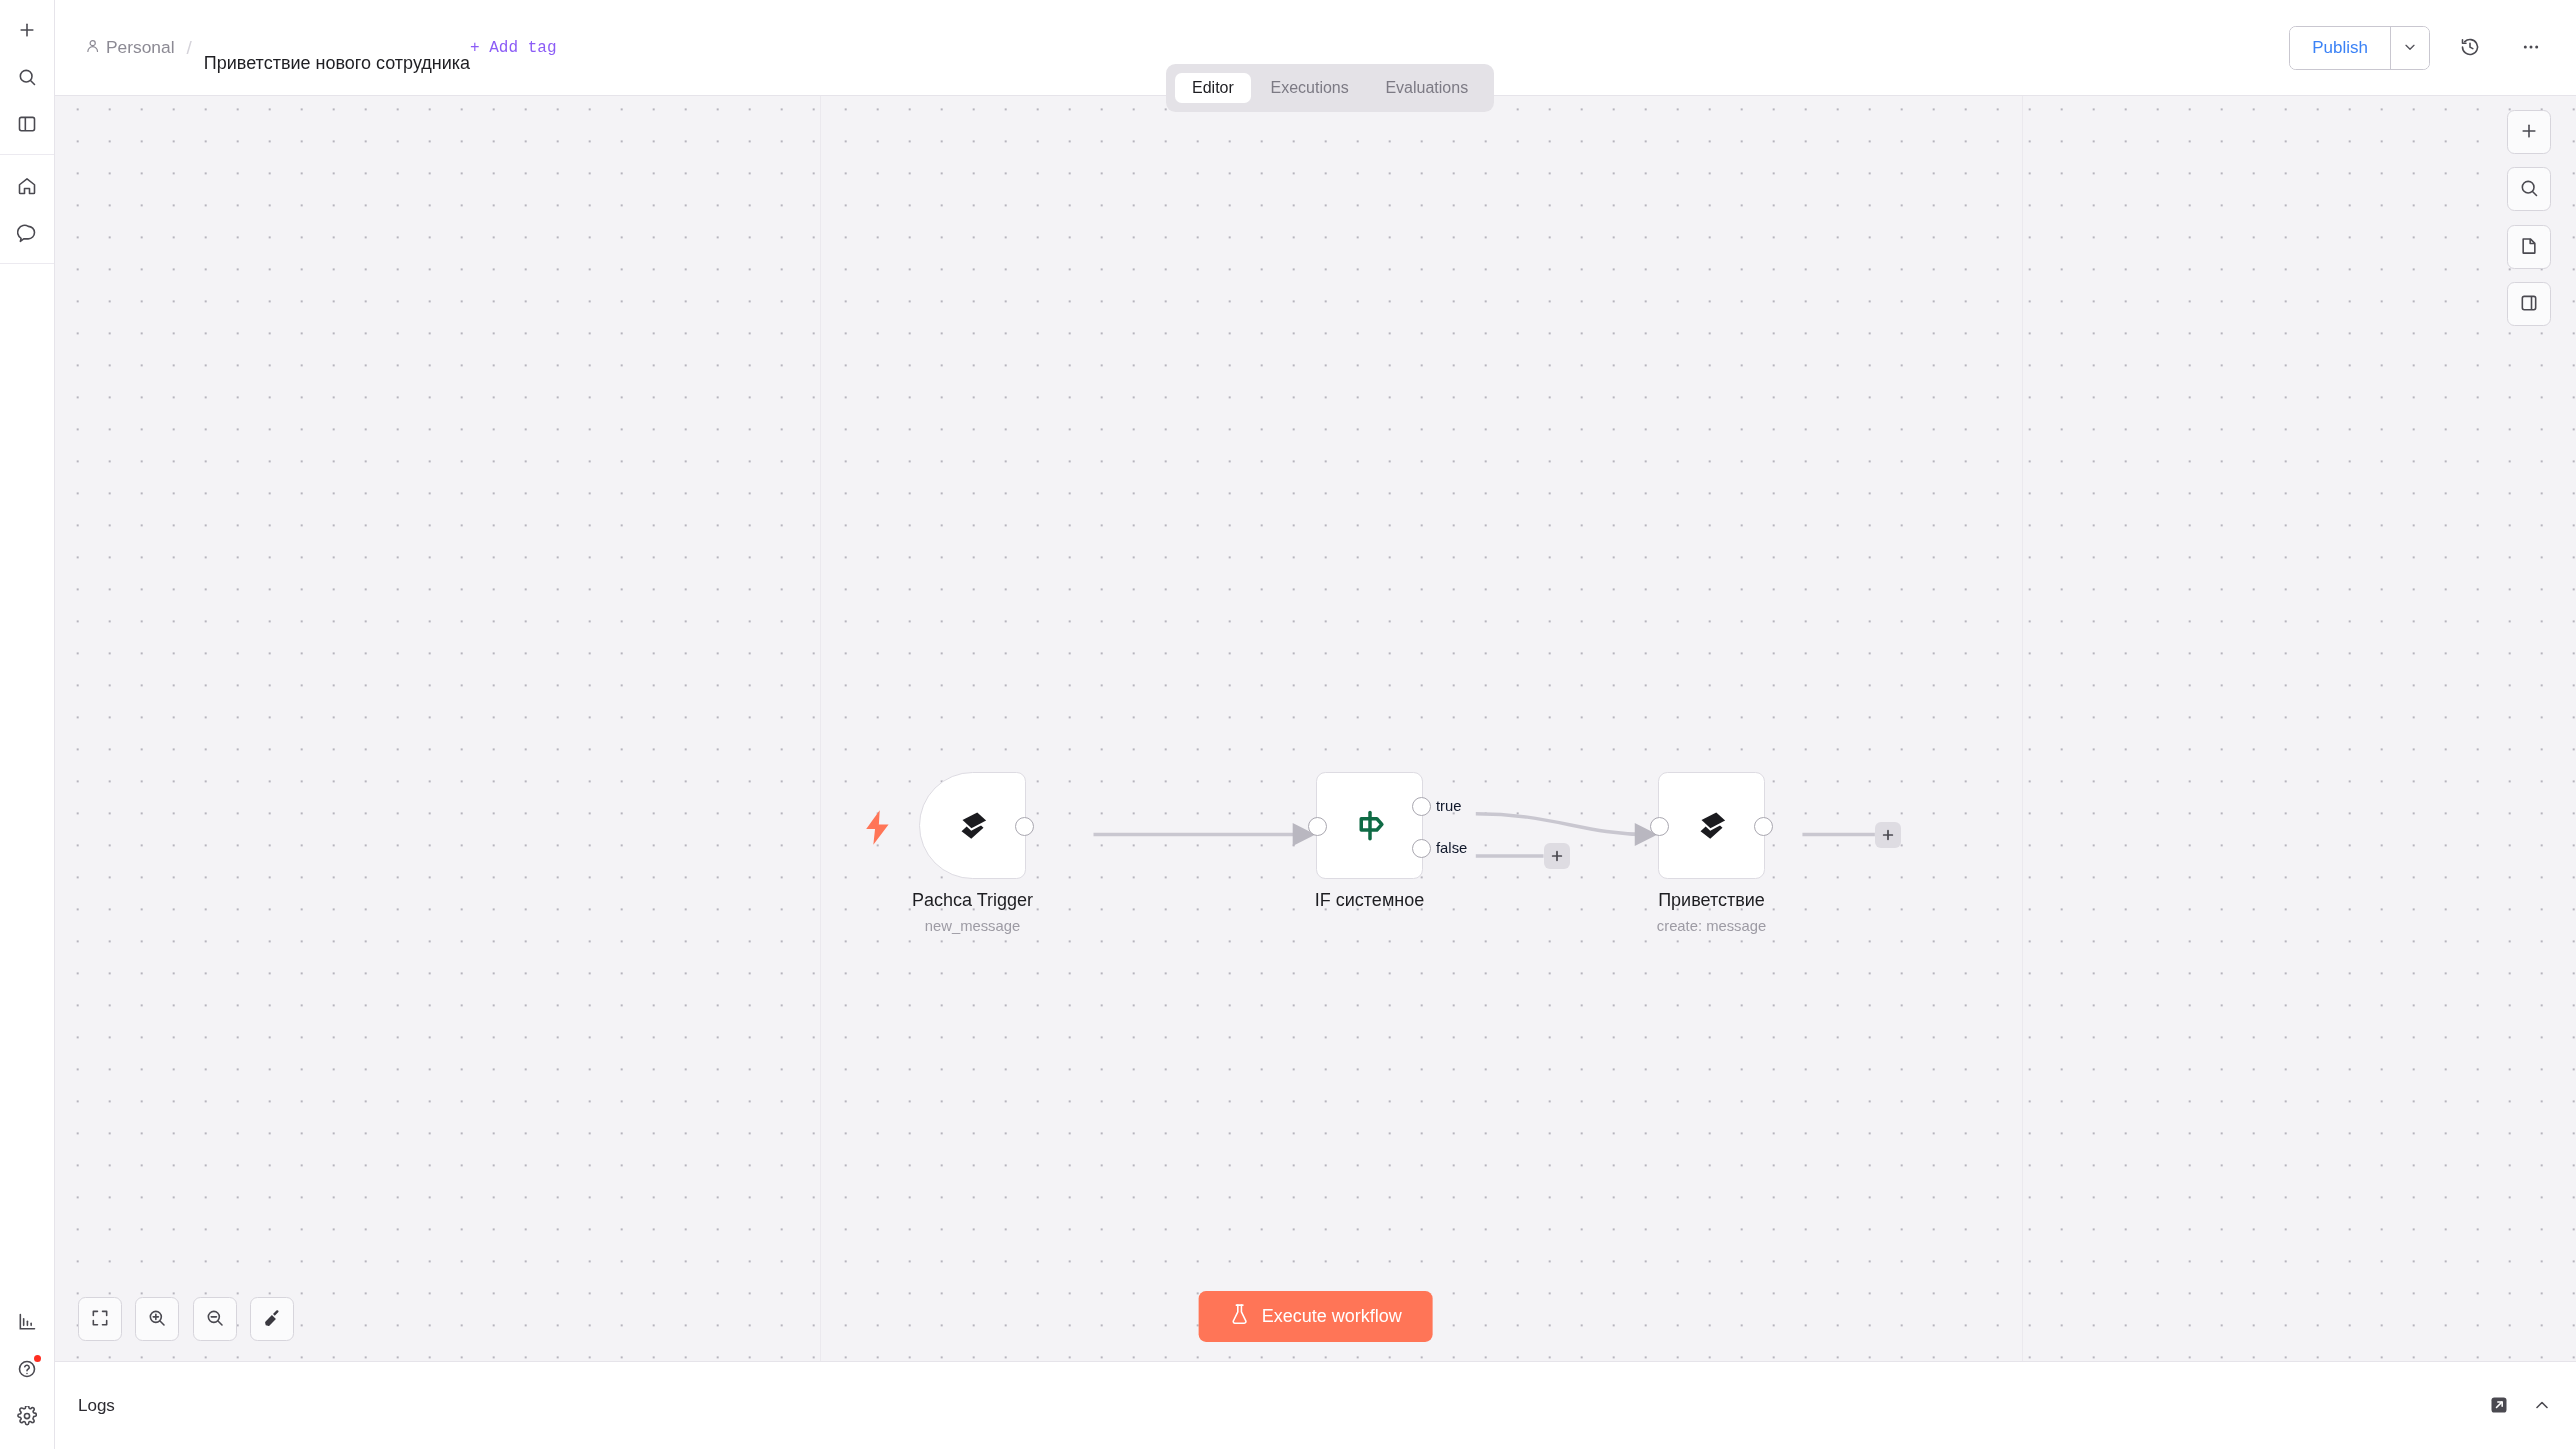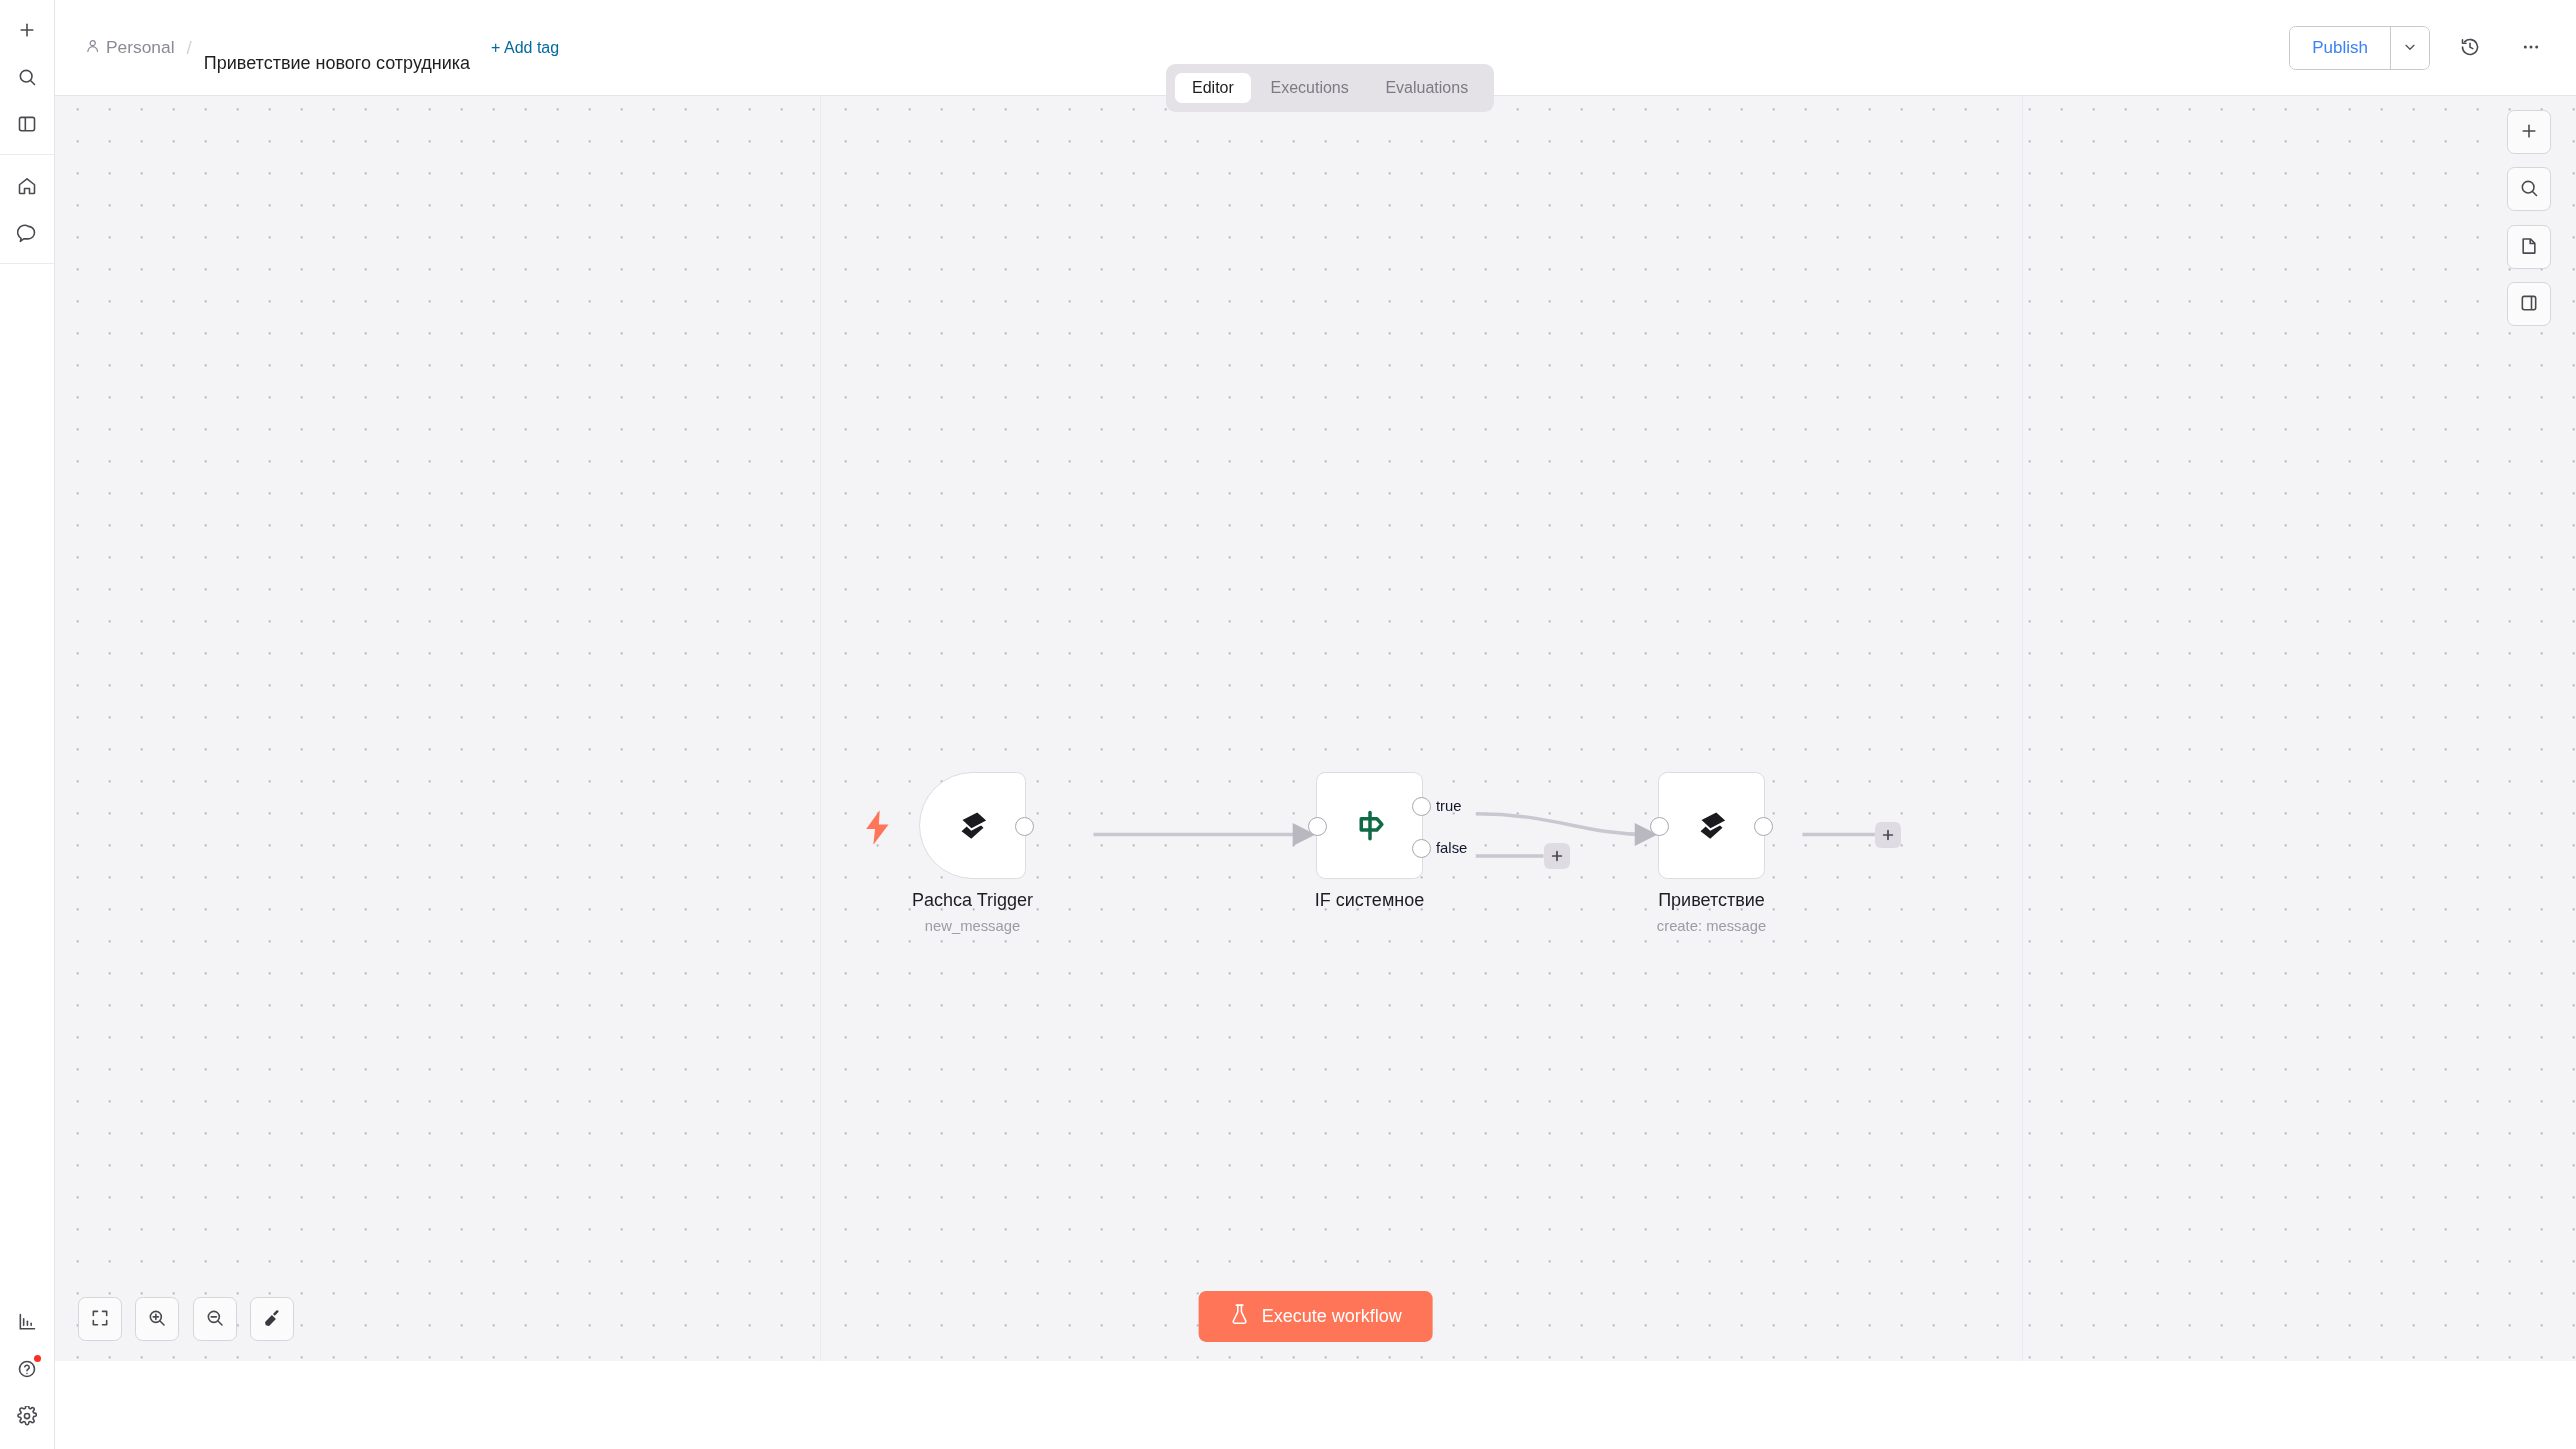--- a/index.html
+++ b/index.html
@@ -50,21 +50,21 @@
     z-index: 30;
   }
   .breadcrumb { display: flex; align-items: center; gap: 0; }
   .bc-person {
     display: flex; align-items: center; gap: 6px;
     color: #8c8a94; font-size: 17.4px; cursor: pointer;
   }
   .bc-sep { color: #d5d3da; font-size: 19px; margin: 0 12px; font-weight: 300;}
   .bc-title { color: #1f1f23; font-size: 18px; margin-top: 32px; }
   .add-tag {
-    margin-left: 21px; color: #0369a1; font-size: 16px; cursor: pointer;
+    color: #8b5cf6; font-size: 16px; cursor: pointer; font-family: Liberation Mono, monospace;
   }
   .header-right {
     margin-left: auto; display: flex; align-items: center; gap: 0;
   }
   .publish-wrap {
     display: flex; align-items: stretch;
     border: 0.7px solid #c9c7d0; border-radius: 6.7px;
     overflow: hidden; height: 44px; background:#fff;
   }
   .publish-main {
@@ -513,15 +513,36 @@
         <svg width="20" height="23" viewBox="0 0 24 28" fill="none" stroke="#ffffff" stroke-width="1.9" stroke-linecap="round" stroke-linejoin="round">
             <line x1="8" y1="2.6" x2="16" y2="2.6"></line>
             <path d="M9.8 2.6v8.1L4.5 21.6A2 2 0 0 0 6.3 24.6h11.4a2 2 0 0 0 1.8-2.9l-5.3-10.9V2.6"></path>
           </svg>
       </span>
       <span>Execute workflow</span>
     </div>
 
   </div>
 
+  <div class="logs-bar">
+    <span class="logs-title">Logs</span>
+    <div class="logs-right">
+      <div class="logs-icon-btn">
+        <span>
+          <svg width="20" height="20" viewBox="0 0 24 24">
+              <rect x="3" y="3" width="18" height="18" rx="3.4" fill="#4a4950"></rect>
+              <path d="M9 15 15.4 8.6" stroke="#ffffff" stroke-width="1.9" stroke-linecap="round"></path>
+              <polyline points="10.6 8.3 15.8 8.3 15.8 13.5" fill="none" stroke="#ffffff" stroke-width="1.9" stroke-linecap="round" stroke-linejoin="round"></polyline>
+            </svg>
+        </span>
+      </div>
+      <div class="logs-icon-btn">
+        <span>
+          <svg width="20" height="20" viewBox="0 0 24 24" fill="none" stroke="#4a4950" stroke-width="1.9" stroke-linecap="round" stroke-linejoin="round">
+              <polyline points="6 15 12 9 18 15"></polyline>
+            </svg>
+        </span>
+      </div>
+    </div>
+  </div>
 
 </div>
 
 
 </body></html>

